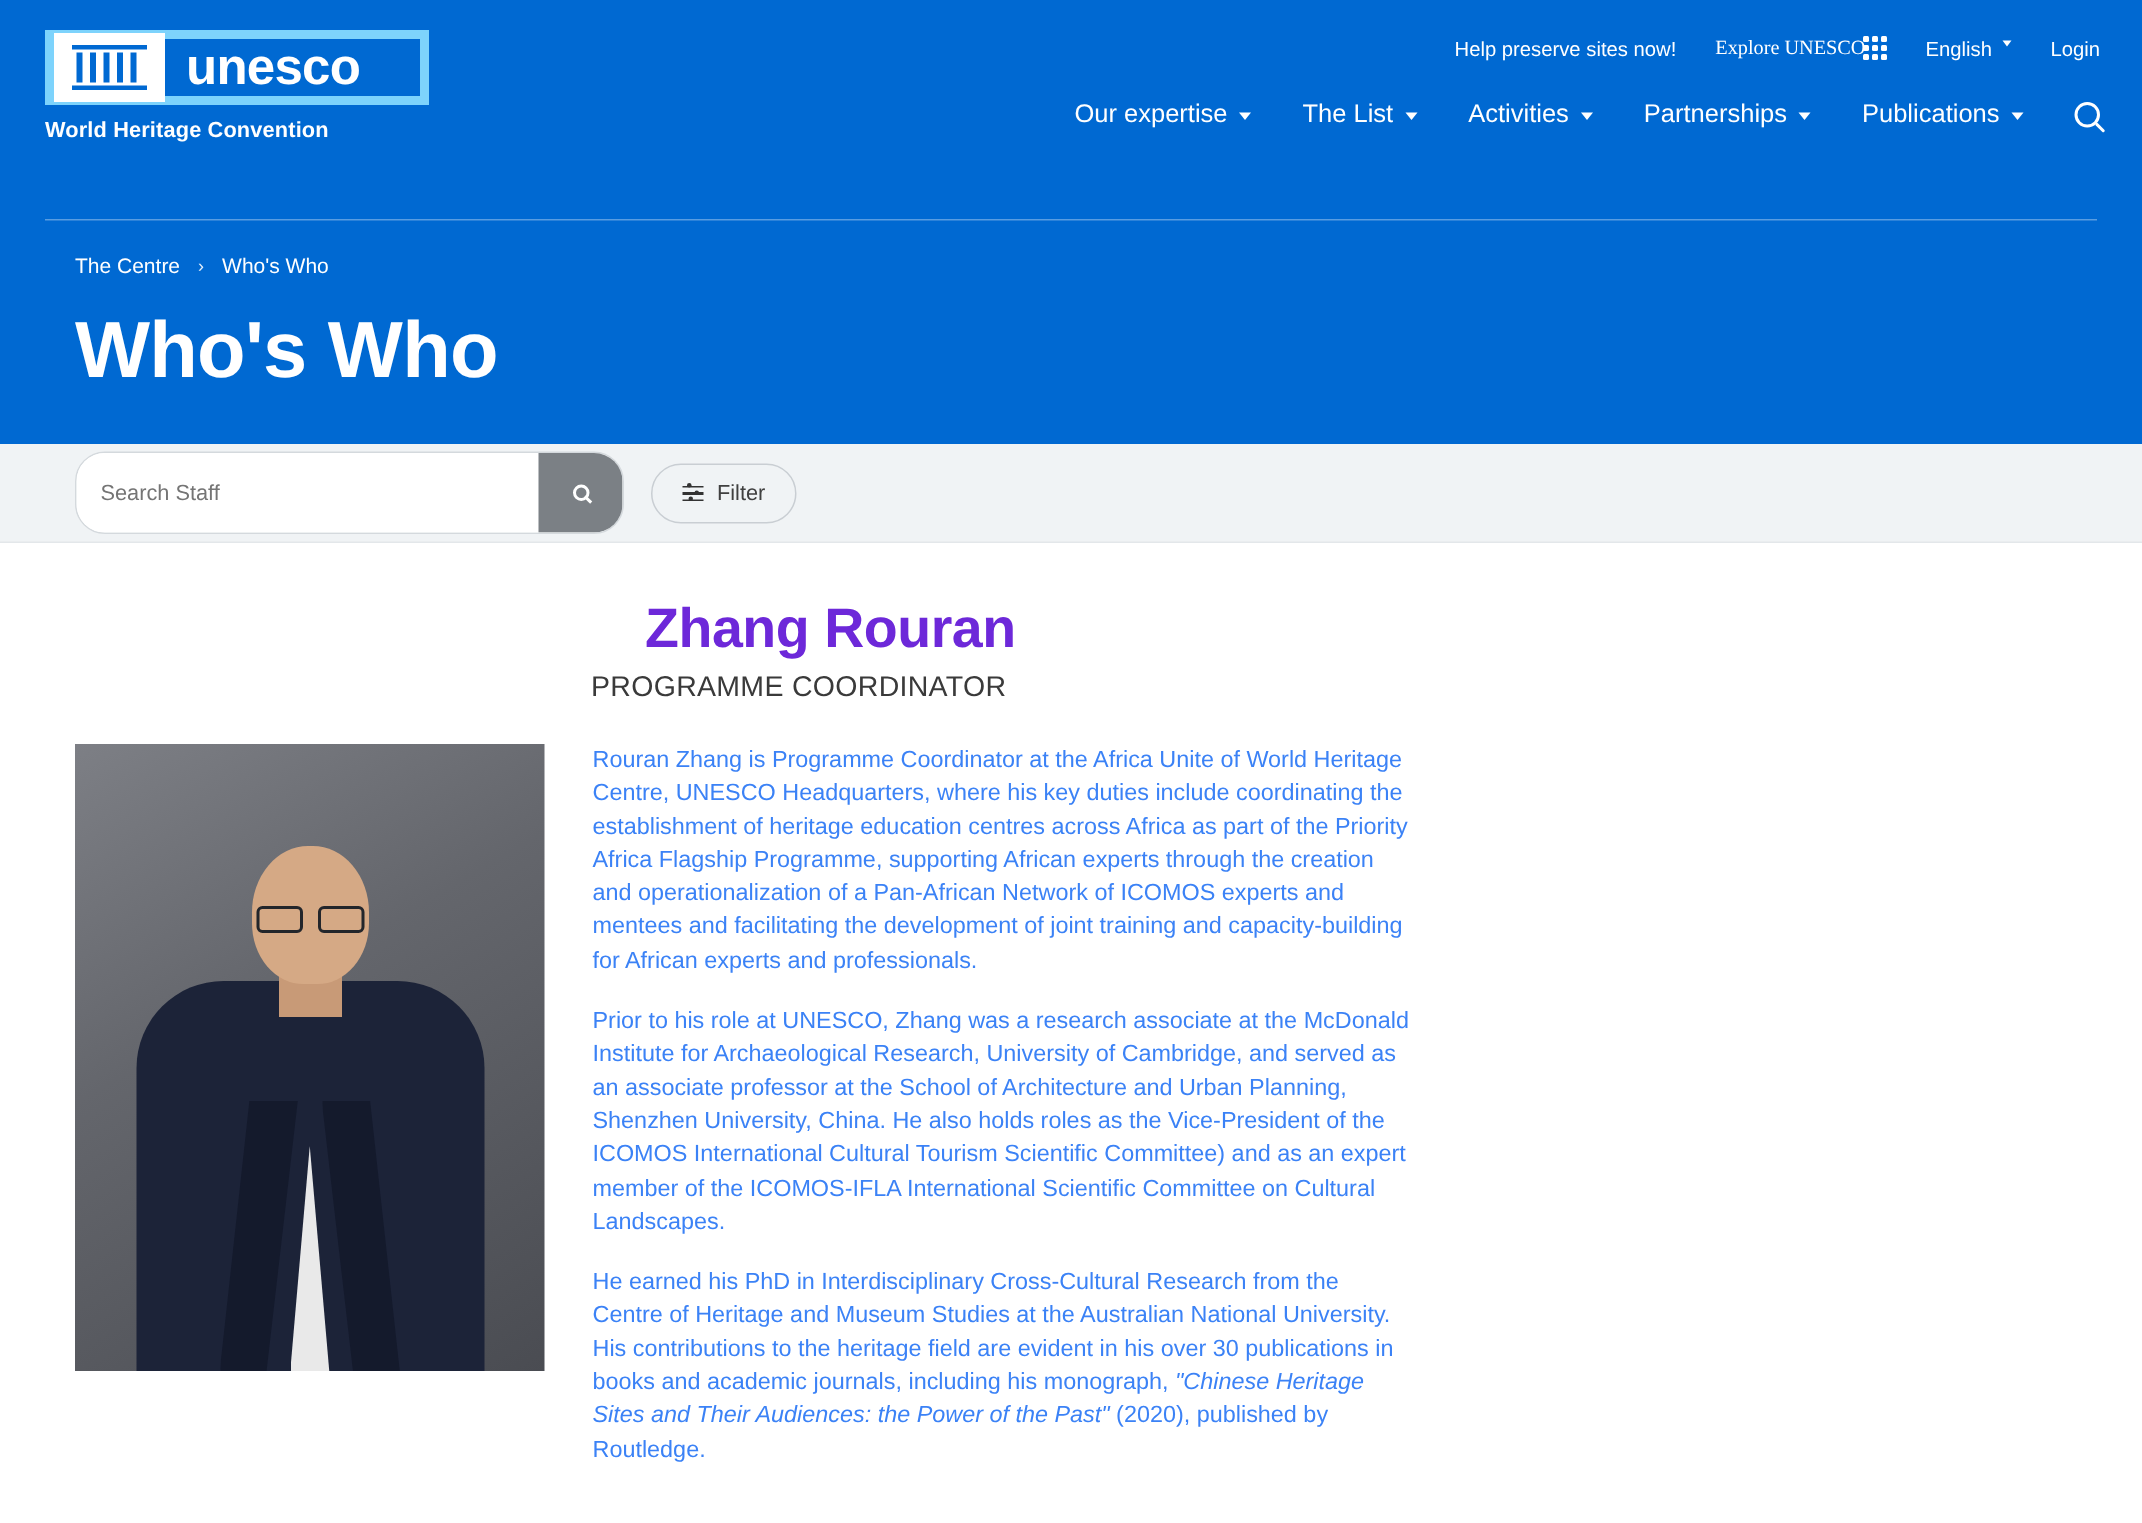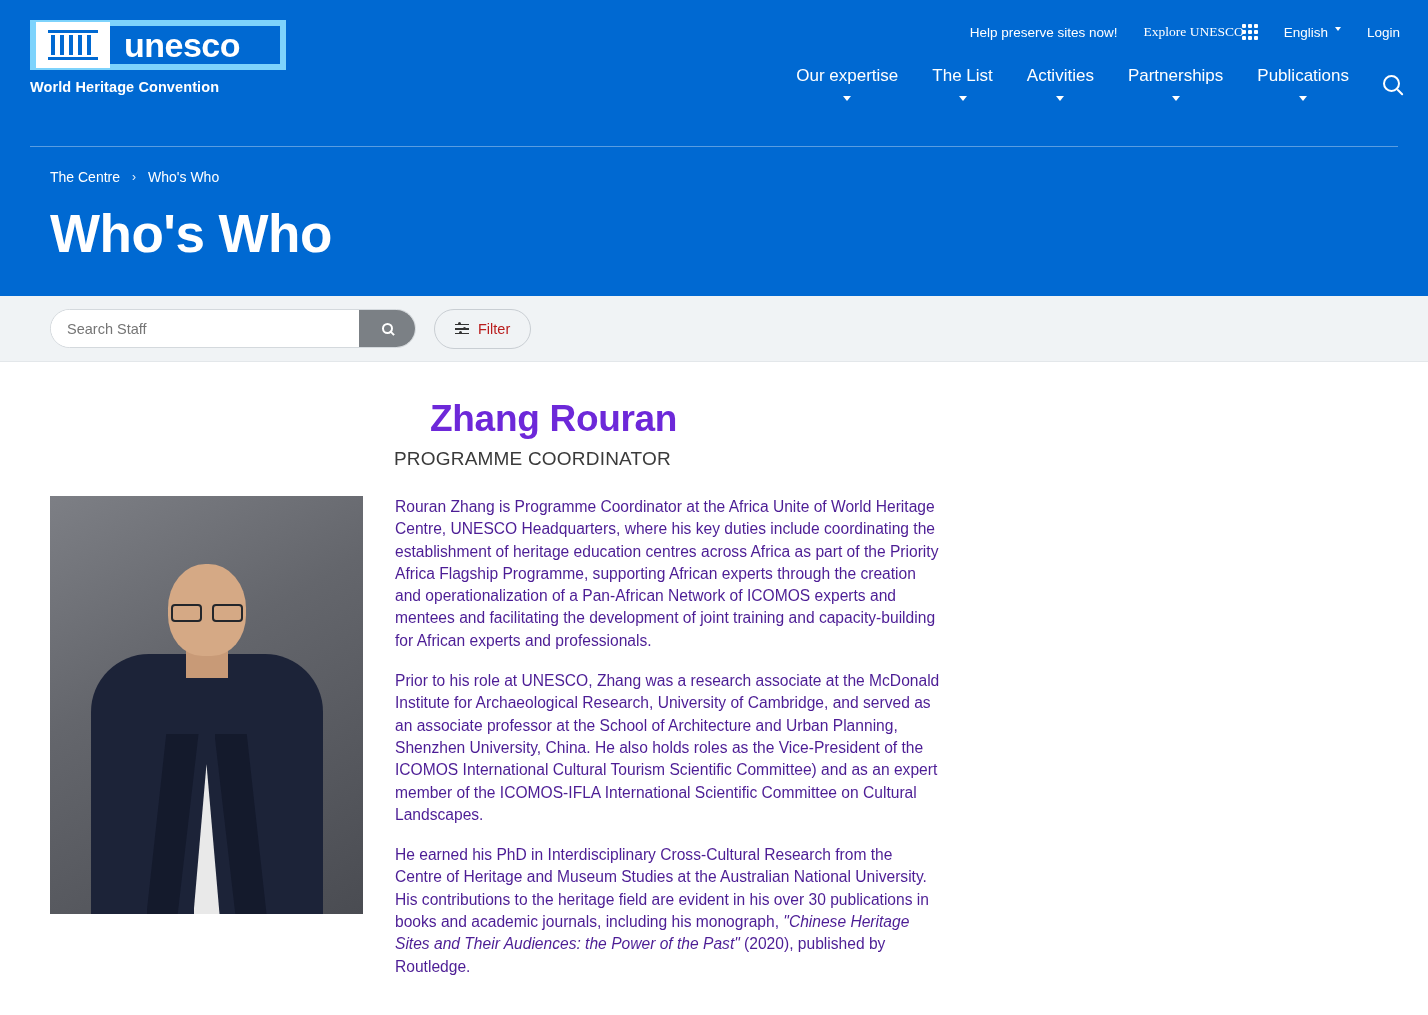--- a/index.html
+++ b/index.html
@@ -97,21 +97,20 @@
     padding-right: 28px;
     margin-top: 22px;
     font-size: 17px;
   }
   .mainnav .item {
     display: flex;
     align-items: center;
     gap: 8px;
     cursor: pointer;
     white-space: nowrap;
-    flex-direction: column;
   }
   .caret {
     width: 0; height: 0;
     border-left: 4.5px solid transparent;
     border-right: 4.5px solid transparent;
     border-top: 5px solid #ffffff;
     display: inline-block;
     margin-top: 2px;
   }
   .caret-sm {
@@ -162,21 +161,21 @@
     background: #f0f3f5;
     height: 66px;
     display: flex;
     align-items: center;
     padding-left: 50px;
     gap: 18px;
     border-bottom: 1px solid #e3e7ea;
   }
   .search-input-wrap {
     display: flex;
-    height: 39px;
+    height: 55px;
     border-radius: 20px;
     overflow: hidden;
     background: #fff;
     border: 1px solid #d4d9dd;
   }
   .search-input-wrap input {
     width: 308px;
     border: 0;
     outline: none;
     padding: 0 16px;
@@ -209,21 +208,21 @@
   .filter-btn {
     height: 40px;
     border-radius: 20px;
     border: 1px solid #c9ced3;
     background: transparent;
     display: flex;
     align-items: center;
     gap: 9px;
     padding: 0 20px;
     font-size: 14.5px;
-    color: #b91c1c;
+    color: #404040;
     cursor: pointer;
     font-family: "Liberation Sans", sans-serif;
   }
   .filter-ico {
     display: inline-block;
     width: 14px; height: 12px;
     position: relative;
   }
   .filter-ico span {
     position: absolute; left: 0; right: 0; height: 1.6px; background: #333;
@@ -312,21 +311,21 @@
     position: absolute; left: 50%; transform: translateX(-50%);
     bottom: 0; width: 26px; height: 150px; background: #e9e9e9;
     clip-path: polygon(50% 0, 100% 100%, 0 100%);
   }
 
   .text-col {
     margin-left: 32px;
     width: 546px;
     font-size: 15.6px;
     line-height: 1.43;
-    color: #4c1d95;
+    color: #3b82f6;
   }
   .text-col p { margin: 0 0 18px 0; }
   .text-col em { font-style: italic; }
 </style>
 </head>
 <body>
 
 <div class="header">
   <div class="top-row">
 

